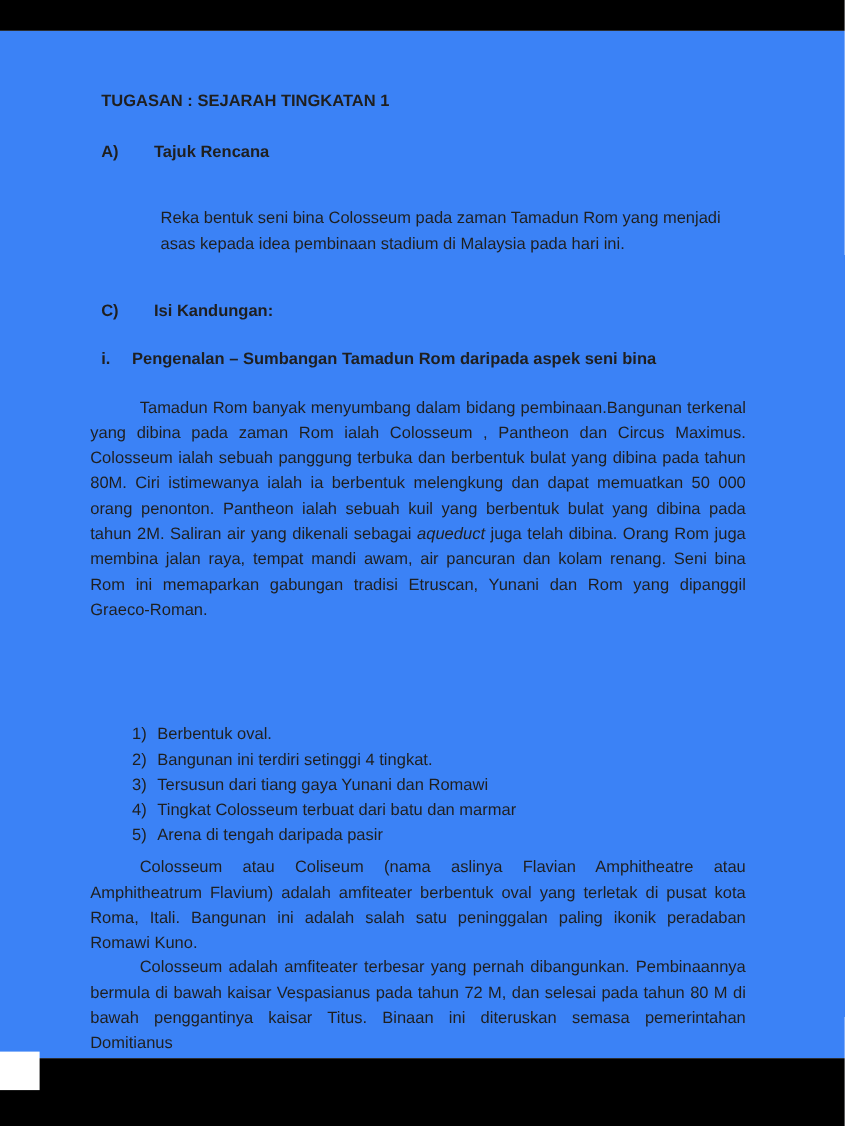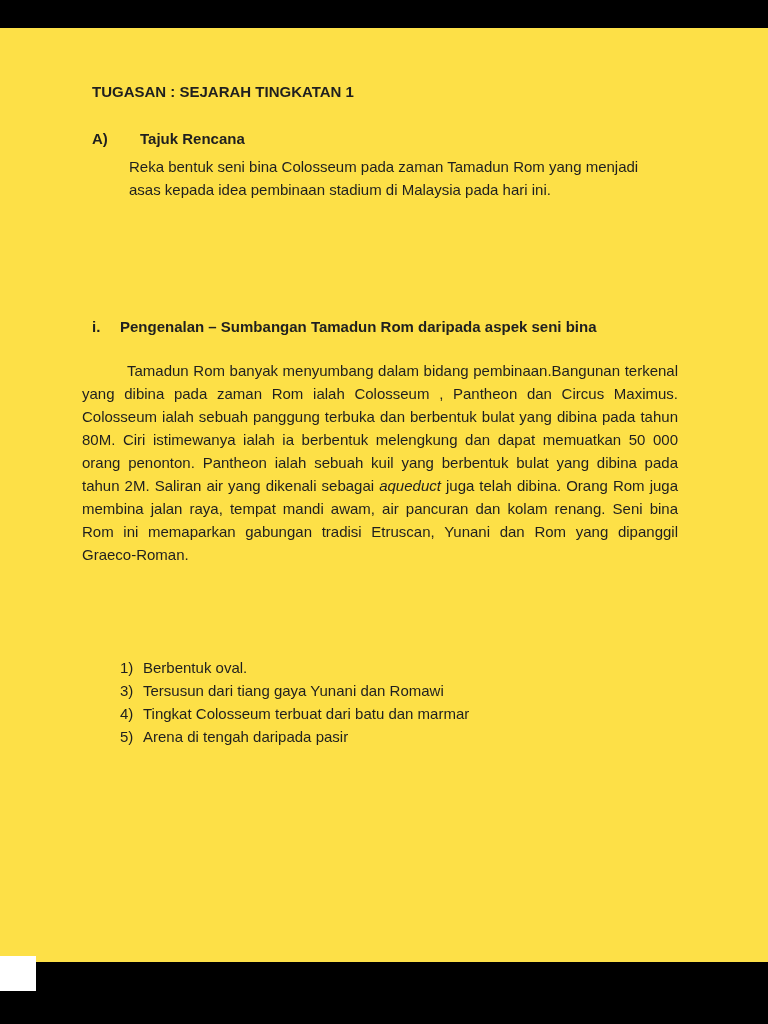--- a/index.html
+++ b/index.html
@@ -36,43 +36,44 @@
     position: absolute;
     left: 0; top: 956px;
     width: 36px; height: 35px;
     background: #ffffff;
     z-index: 6;
   }
   .page {
     position: absolute;
     left: 0; top: 28px;
     width: 768px; height: 934px;
-    background: #fde047;
+    background: #3b82f6;
   }
   .blk {
     position: absolute;
     font-size: 15px;
     line-height: 23px;
     white-space: nowrap;
   }
   .doc-title {
     left: 92px; top: 52px; 
     font-weight: 700;
   }
   .section-row { left: 92px; }
   .section-label {
     display: inline-block;
     width: 48px;
     font-weight: 700;
   }
   .section-heading { font-weight: 700; }
   .section-body {
-    left: 129px;
+    left: 146px;
     width: 516px;
     white-space: normal;
+    margin-top: 32px;
   }
   .sub-row { left: 92px; font-weight: 700; }
   .sub-numeral { display: inline-block; width: 28px; }
   .para {
     left: 82px;
     width: 596px;
     margin: 0;
     text-align: justify;
     text-indent: 45px;
     white-space: normal;
@@ -92,43 +93,51 @@
   <div class="page">
 
     <div class="blk doc-title">TUGASAN : SEJARAH TINGKATAN 1</div>
 
     <div class="blk section-row" style="top:99px">
       <span class="section-label">A)</span><span class="section-heading">Tajuk Rencana</span>
     </div>
     <div class="blk section-body" style="top:127px">Reka bentuk seni bina Colosseum pada zaman Tamadun Rom yang menjadi asas kepada idea pembinaan stadium di Malaysia pada hari ini.</div>
 
 
+    <div class="blk section-row" style="top:243px">
+      <span class="section-label">C)</span><span class="section-heading">Isi Kandungan:</span>
+    </div>
 
     <div class="blk sub-row" style="top:287px">
       <span class="sub-numeral">i.</span><span>Pengenalan – Sumbangan Tamadun Rom daripada aspek seni bina</span>
     </div>
 
     <p class="blk para" style="top:331px"><span>Tamadun Rom banyak menyumbang dalam bidang pembinaan.Bangunan terkenal yang dibina pada zaman Rom ialah Colosseum , Pantheon dan Circus Maximus. Colosseum ialah sebuah panggung terbuka dan berbentuk bulat yang dibina pada tahun 80M. Ciri istimewanya ialah ia berbentuk melengkung dan dapat memuatkan 50 000 orang penonton. Pantheon ialah sebuah kuil yang berbentuk bulat yang dibina pada tahun 2M. Saliran air yang dikenali sebagai </span><em>aqueduct</em><span> juga telah dibina.  Orang Rom juga membina jalan raya, tempat mandi awam, air pancuran dan kolam renang. Seni bina Rom ini memaparkan gabungan tradisi Etruscan,  Yunani dan Rom yang dipanggil Graeco-Roman.</span></p>
 
 
     <div class="blk feature-list" style="top:588px">
       <div class="li-row">
         <span class="li-num">1)</span><span>Berbentuk oval.</span>
       </div>
       <div class="li-row">
+        <span class="li-num">2)</span><span>Bangunan ini terdiri setinggi  4 tingkat.</span>
+      </div>
+      <div class="li-row">
         <span class="li-num">3)</span><span>Tersusun dari tiang gaya Yunani dan Romawi</span>
       </div>
       <div class="li-row">
         <span class="li-num">4)</span><span>Tingkat Colosseum terbuat dari batu dan marmar</span>
       </div>
       <div class="li-row">
         <span class="li-num">5)</span><span>Arena di tengah  daripada pasir</span>
       </div>
     </div>
 
+    <p class="blk para" style="top:749px">Colosseum atau Coliseum (nama aslinya Flavian Amphitheatre atau Amphitheatrum Flavium) adalah amfiteater berbentuk oval yang terletak di pusat kota Roma, Itali. Bangunan ini adalah salah satu peninggalan paling ikonik peradaban Romawi Kuno.</p>
 
+    <p class="blk para" style="top:840px">Colosseum adalah amfiteater terbesar yang pernah dibangunkan. Pembinaannya bermula  di bawah kaisar Vespasianus pada tahun 72 M, dan selesai pada tahun 80 M di bawah penggantinya kaisar Titus. Binaan ini diteruskan  semasa pemerintahan Domitianus</p>
 
   </div>
 
   <div class="bottom-bar"></div>
   <div class="page-notch"></div>
 
 </div>
 
 </body></html>

